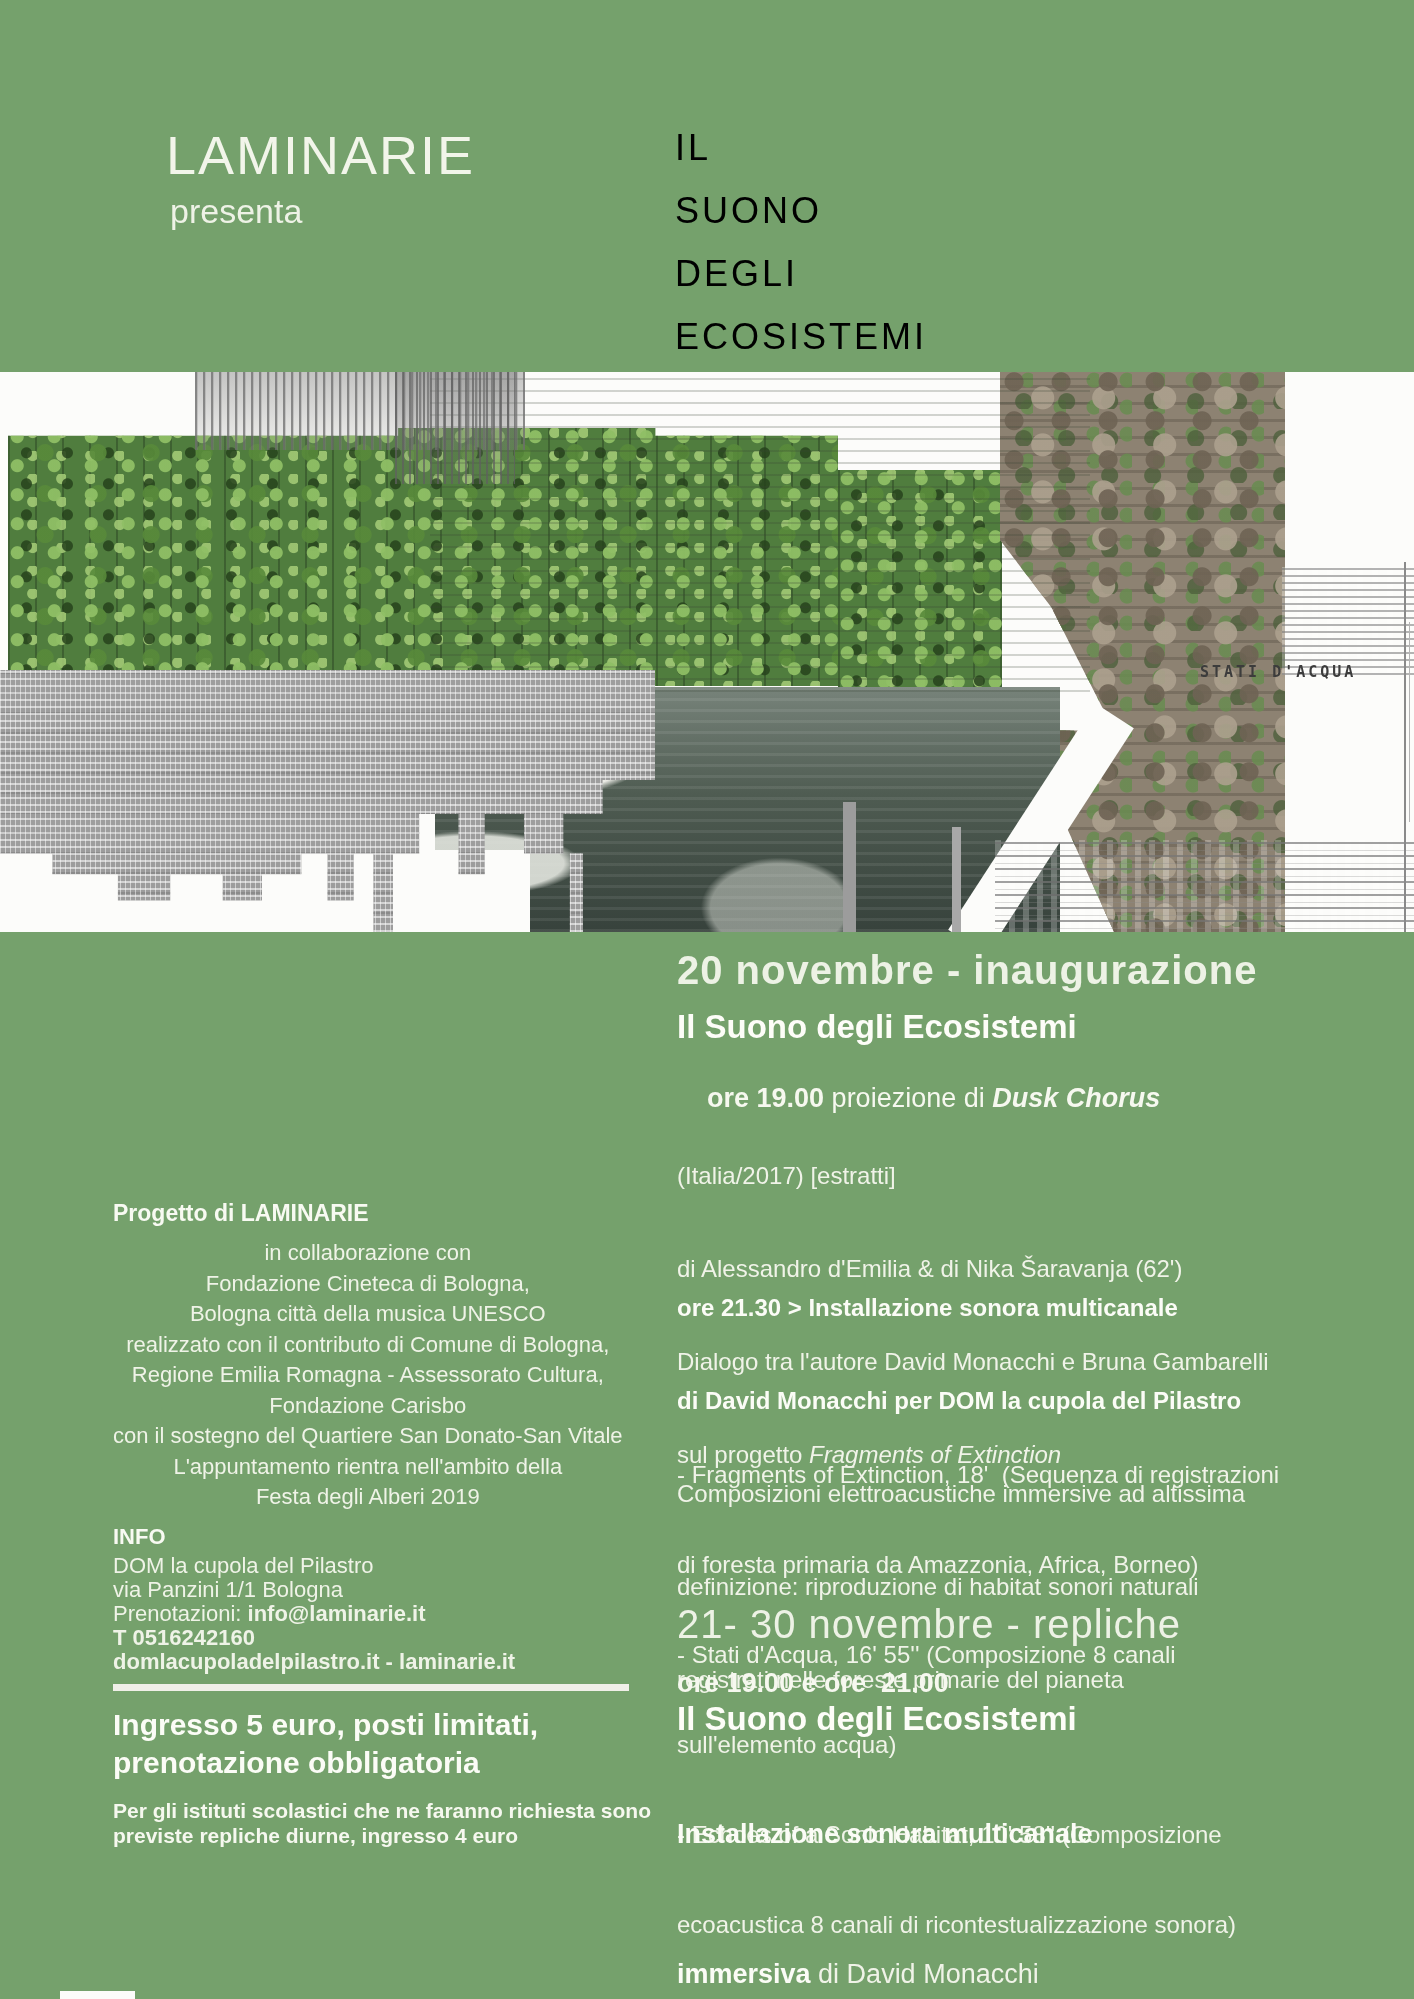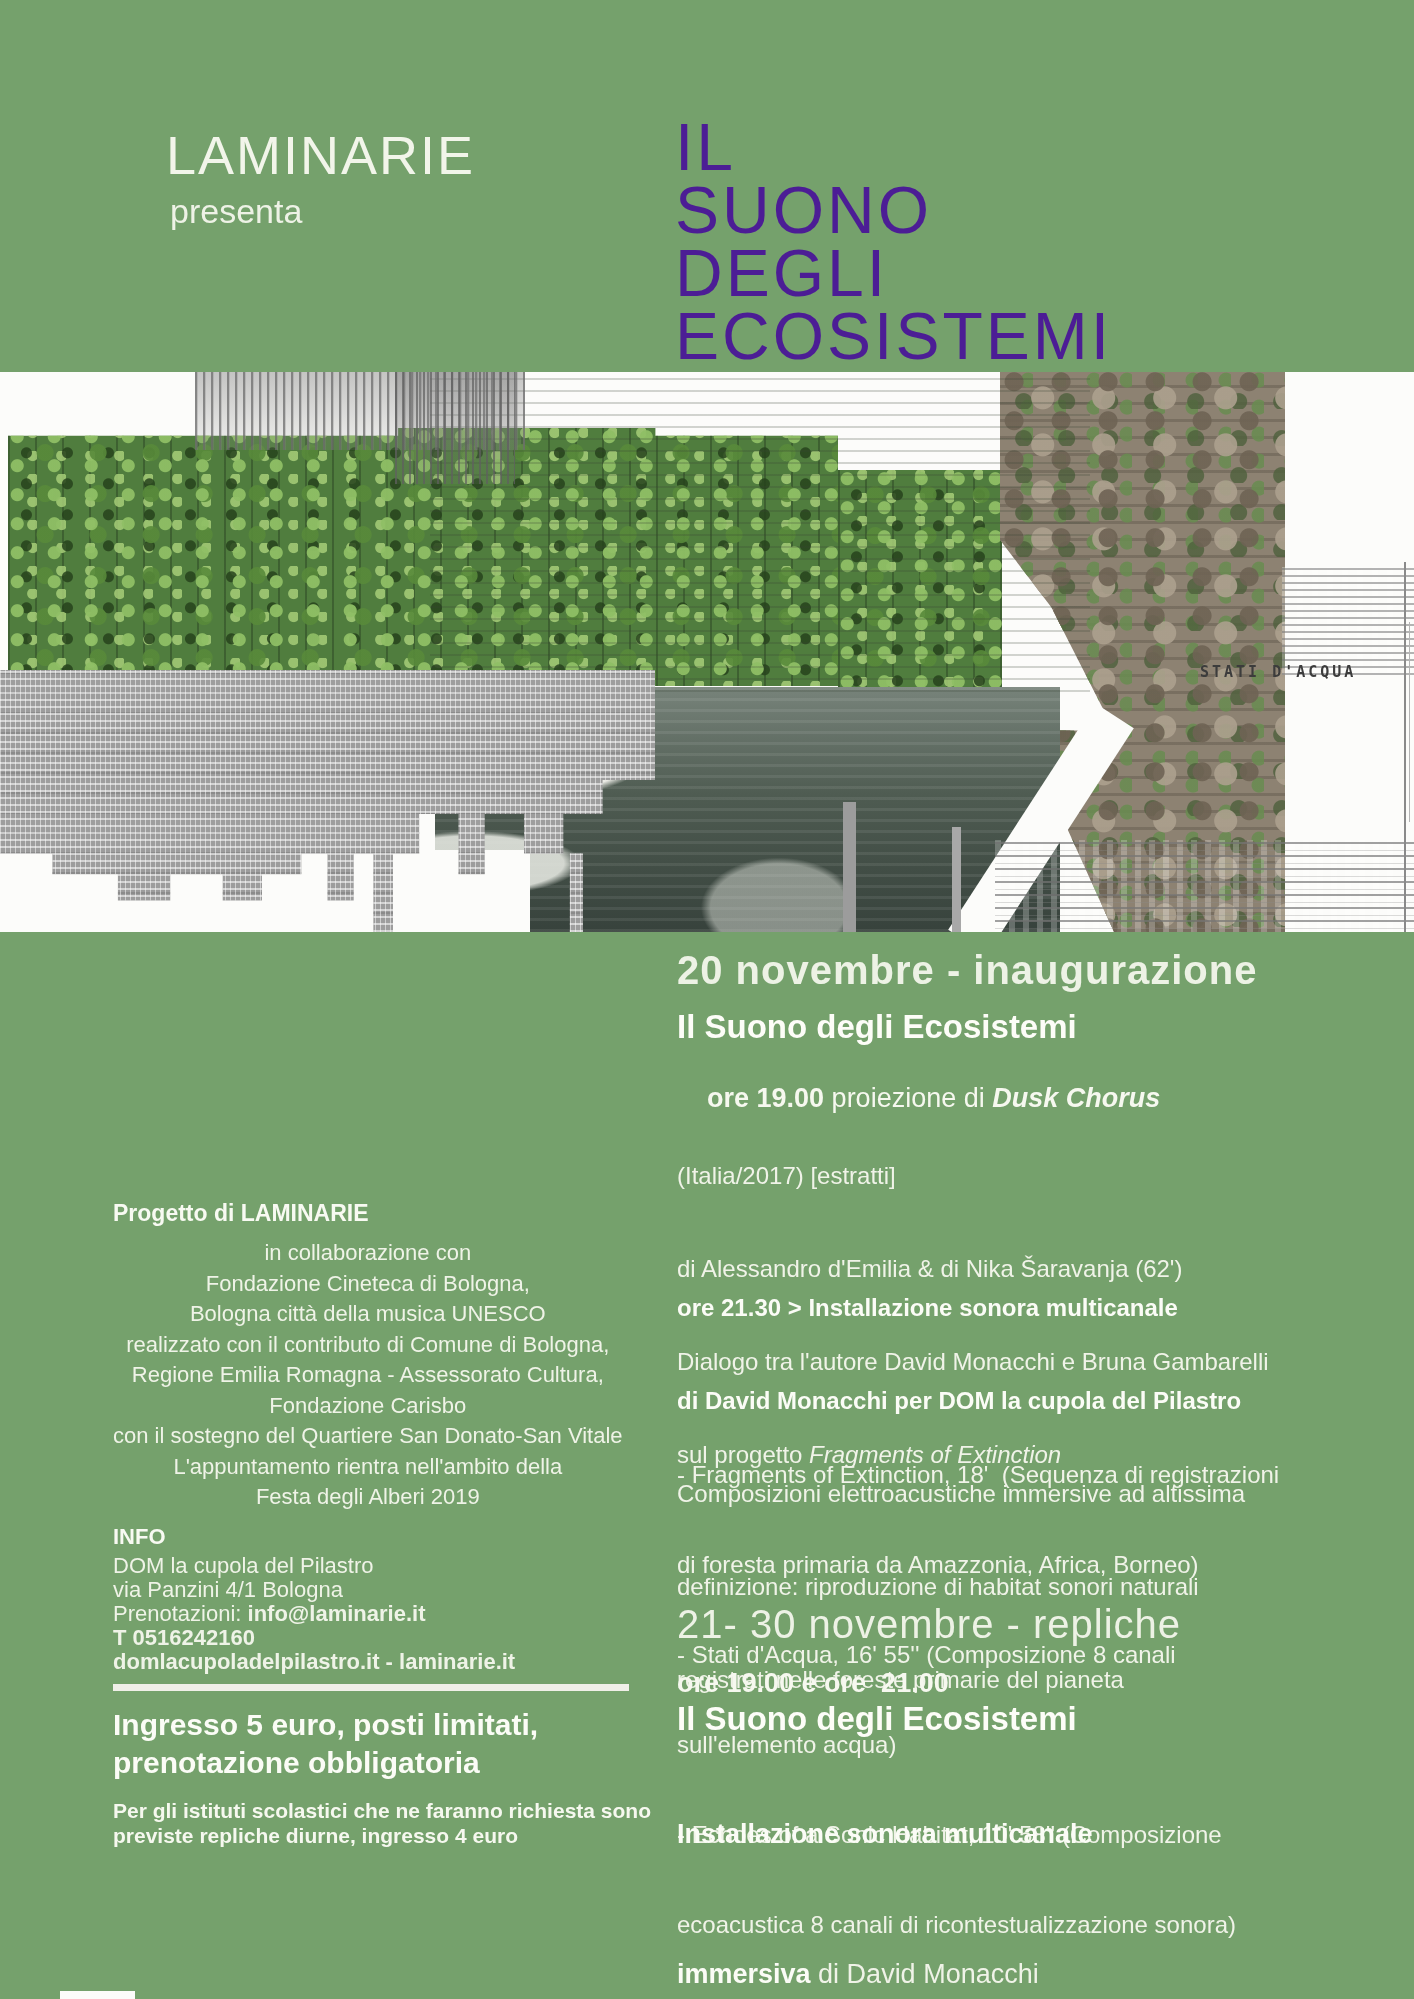--- a/index.html
+++ b/index.html
@@ -2,21 +2,21 @@
 <html><head>
 <meta charset="utf-8">
 <style>
   html,body{margin:0;padding:0;}
   body{background:#5b5b5b;font-family:"Liberation Sans","DejaVu Sans",sans-serif;}
   .poster{position:relative;width:1414px;height:1999px;margin:0 auto;background:#75a16c;overflow:hidden;}
   .abs{position:absolute;}
   
   .brand{left:166px;top:124px;color:#f2f5ea;font-size:54px;letter-spacing:2px;}
   .presenta{left:170px;top:192px;color:#eef2e6;font-size:34px;}
-  .big-title{left:675px;top:116px;color:#4c1d95;font-size:66px;line-height:63px;letter-spacing:3px;}
+  .big-title{left:675px;top:116px;color:#000000;font-size:36px;line-height:63px;letter-spacing:3px;}
   
   .collage{left:0;top:372px;width:1414px;height:560px;background:#fcfcfa;overflow:hidden;}
   .collage>div{position:absolute;}
   .tex-forest{background-color:#507d3e;background-image:
      radial-gradient(circle at 25% 30%, rgba(143,191,101,.95) 0 6px, transparent 7px),
      radial-gradient(circle at 70% 60%, rgba(88,138,58,.9) 0 8px, transparent 9px),
      radial-gradient(circle at 45% 80%, rgba(38,66,28,.85) 0 5px, transparent 6px),
      radial-gradient(circle at 85% 20%, rgba(166,205,120,.85) 0 5px, transparent 6px),
      repeating-linear-gradient(90deg, rgba(28,44,24,.35) 0 2px, transparent 2px 27px);
      background-size:37px 29px,53px 41px,41px 31px,29px 23px,100% 100%;}
@@ -165,21 +165,21 @@
     <div>realizzato con il contributo di Comune di Bologna,</div>
     <div>Regione Emilia Romagna - Assessorato Cultura,</div>
     <div>Fondazione Carisbo</div>
     <div>con il sostegno del Quartiere San Donato-San Vitale</div>
     <div>L'appuntamento rientra nell'ambito della</div>
     <div>Festa degli Alberi 2019</div>
   </div>
   <div class="abs lc lc-head" style="top:1524px;font-size:22px;">INFO</div>
   <div class="abs lc info" style="top:1554px;">
     <div>DOM la cupola del Pilastro</div>
-    <div>via Panzini 4/1 Bologna</div>
+    <div>via Panzini 1/1 Bologna</div>
     <div><span>Prenotazioni: </span><span class="b">info@laminarie.it</span></div>
     <div class="b">T 0516242160</div>
     <div class="b">domlacupoladelpilastro.it - laminarie.it</div>
   </div>
   <div class="abs divider"></div>
   <div class="abs lc admission" style="top:1706px;">
     <div>Ingresso 5 euro, posti limitati,</div>
     <div>prenotazione obbligatoria</div>
   </div>
   <div class="abs lc schools" style="top:1798px;">

